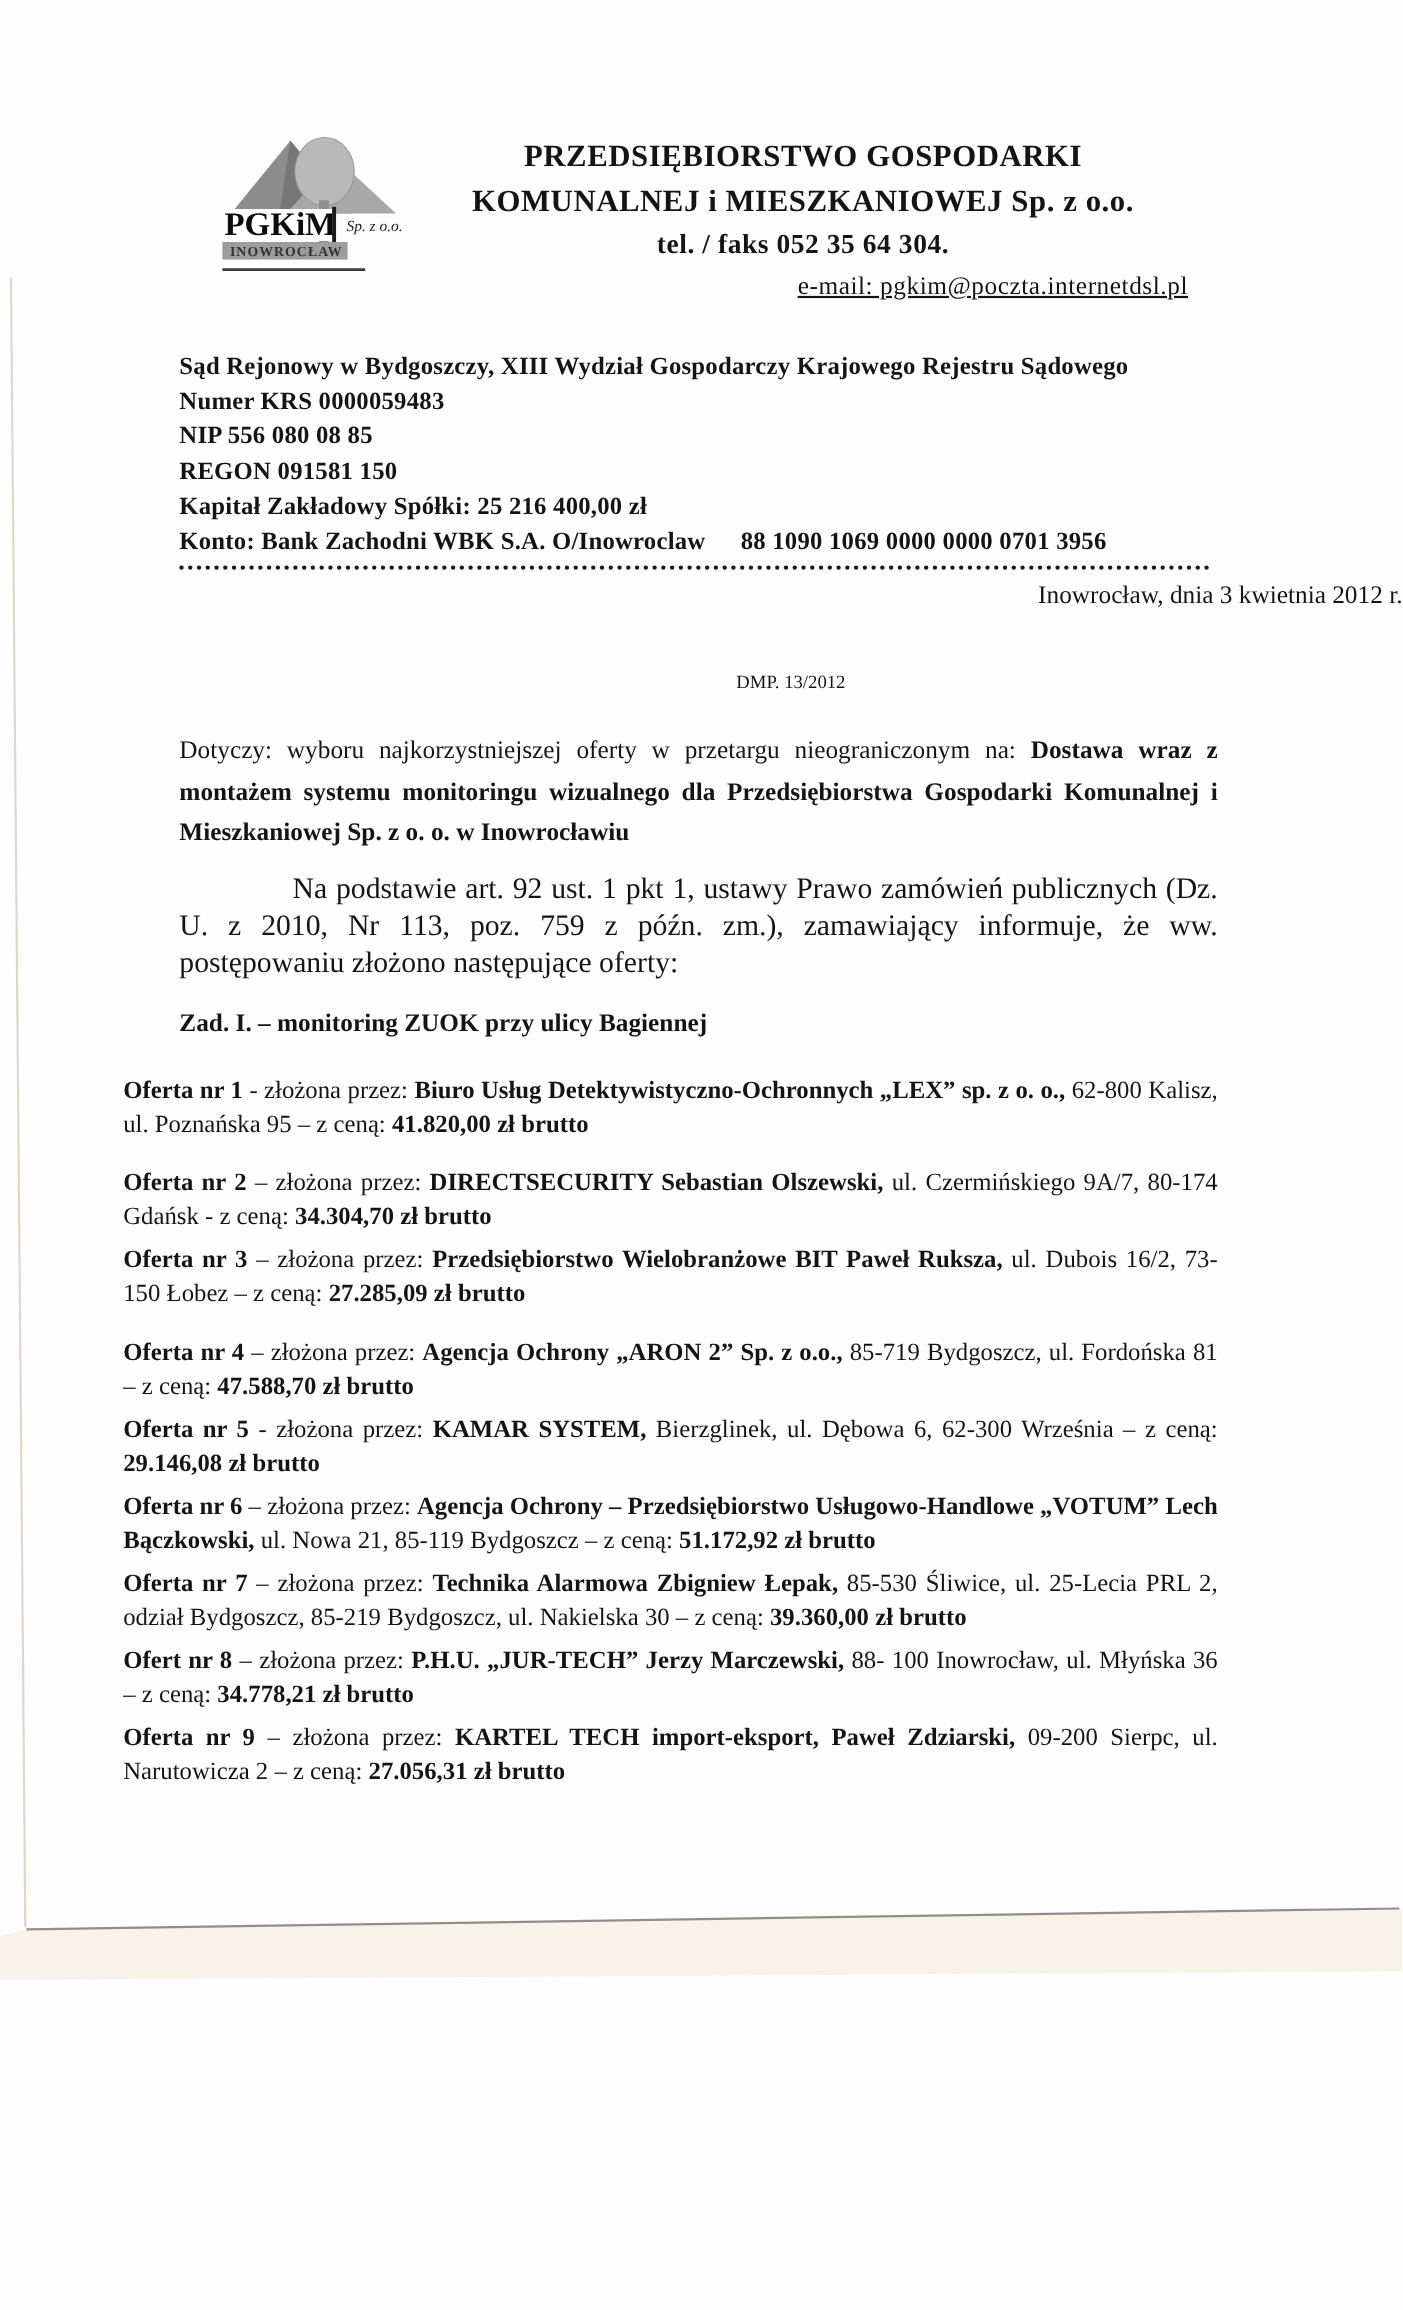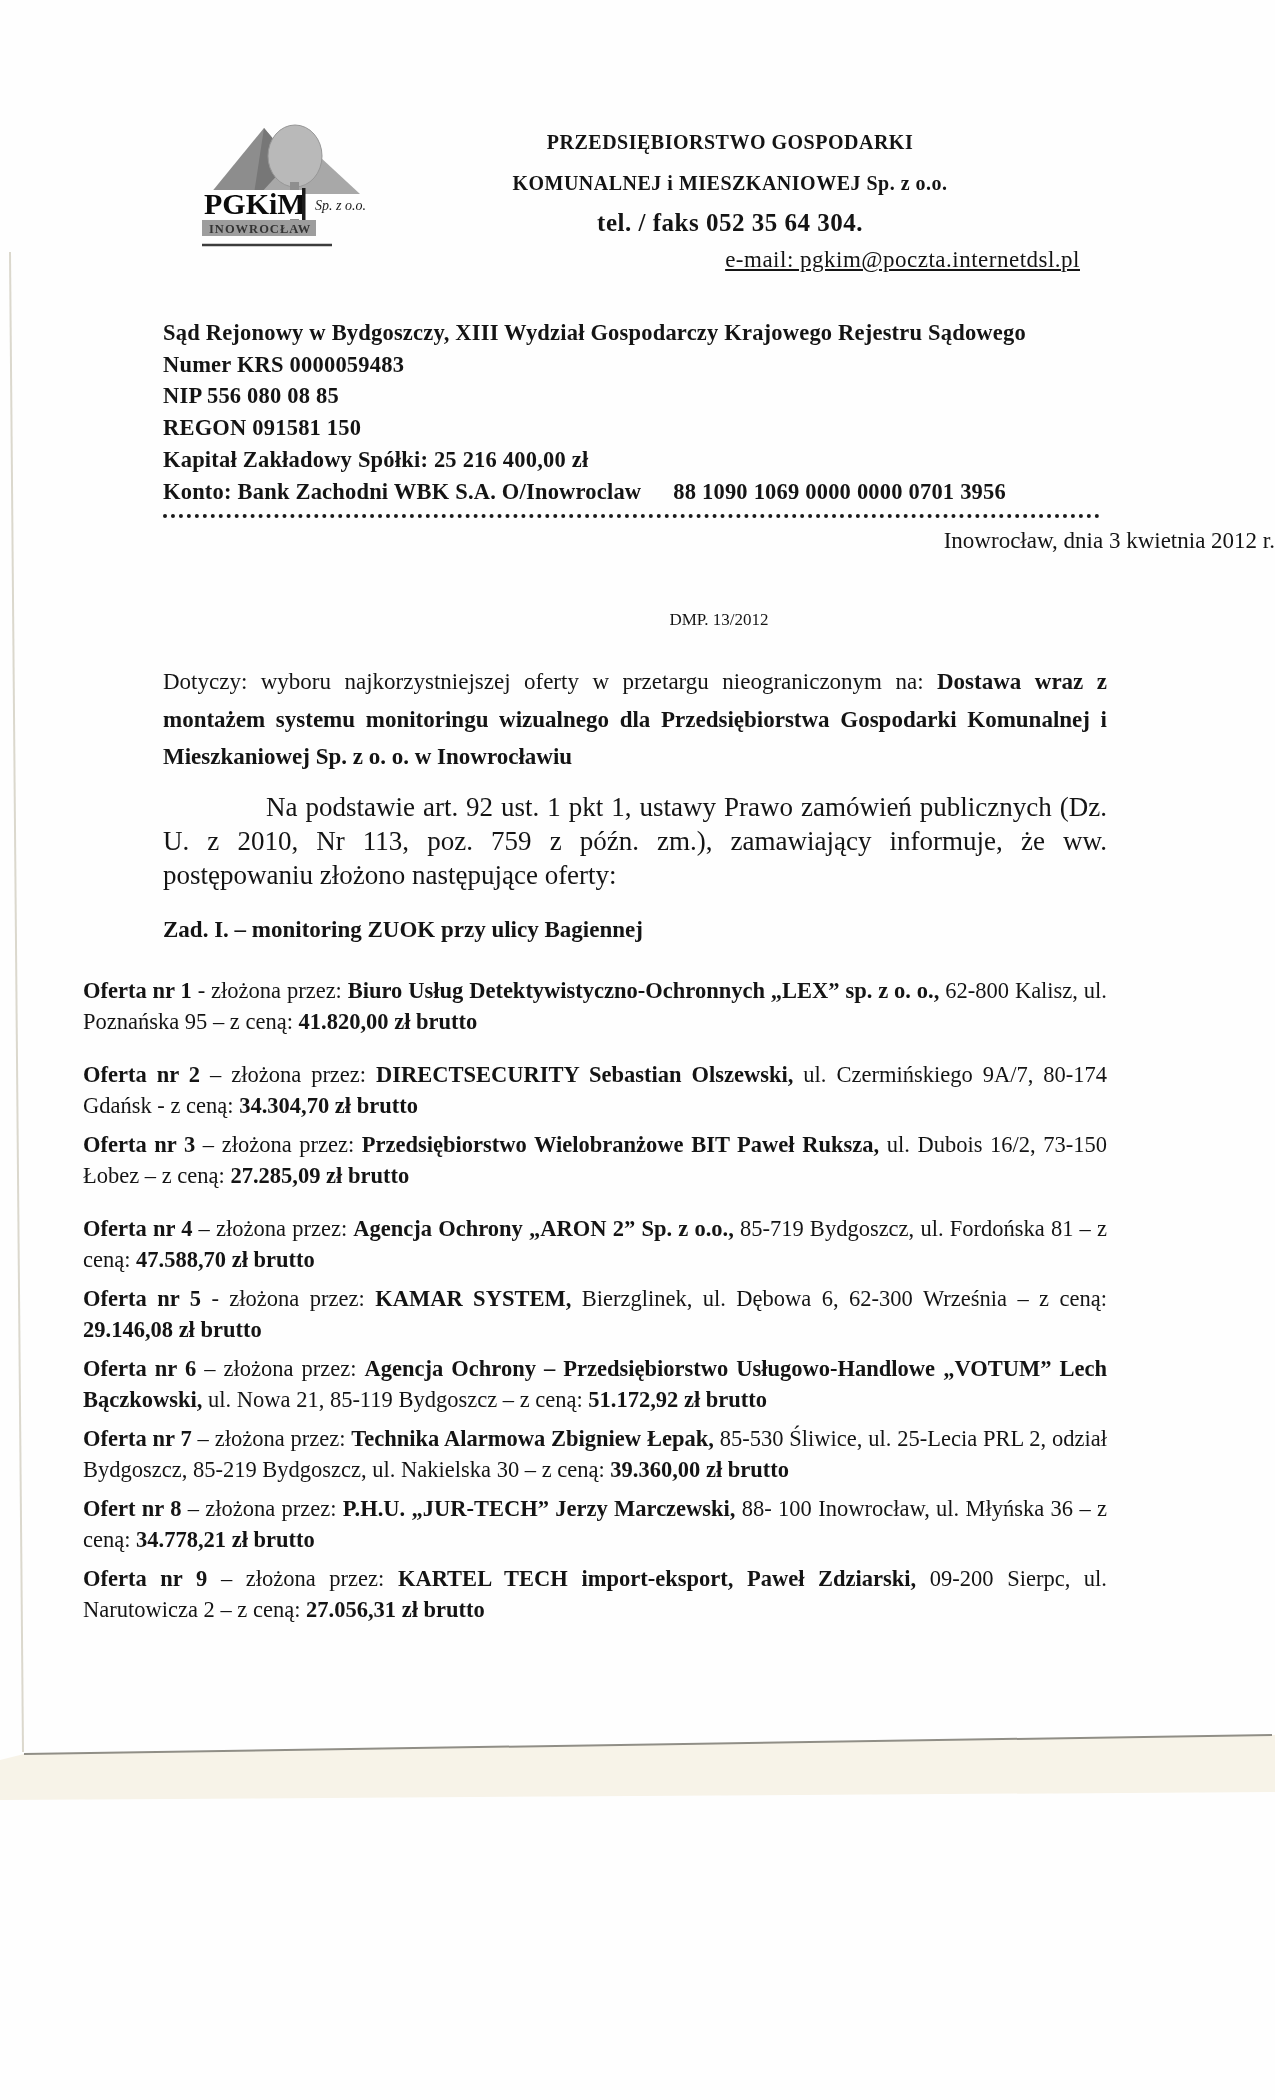--- a/index.html
+++ b/index.html
@@ -7,33 +7,33 @@
     position:relative;width:1275px;height:2100px;background:#fefefe;
     font-family:"Liberation Serif",serif;color:#141414;overflow:hidden;
   }
   p{margin:0;}
   .letterhead{position:relative;height:317px;}
   .logo{position:absolute;left:170px;top:116px;width:182px;height:134px;margin-left:32px;}
   .title-block{
     position:absolute;left:380px;top:122px;width:700px;text-align:center;
     font-weight:bold;letter-spacing:.5px;
   }
-  .th1{font-size:20px;line-height:41px;}
+  .th1{font-size:28px;line-height:41px;}
   .th2{font-size:27px;line-height:39px;}
   .th3{font-size:25px;line-height:37px;}
   .th4{font-size:23px;line-height:37px;font-weight:normal;text-decoration:underline;text-align:right;}
   .registry{margin-left:163px;font-weight:bold;font-size:22.5px;line-height:31.7px;letter-spacing:.2px;}
   .acct-num{margin-left:32px;}
   .dotted-rule{margin-left:163px;width:937px;height:0;border-bottom:4px dotted #1a1a1a;margin-top:7px;}
   .dateline{text-align:right;font-size:23px;margin-top:10px;}
   .reference{margin-left:163px;margin-top:56px;font-size:17px;text-align:center;}
   .subject{margin:33px 168px 0 163px;font-size:23px;line-height:37.5px;text-align:justify;}
   .intro{margin:14px 168px 0 163px;font-size:27px;line-height:34px;text-align:justify;text-indent:103px;}
   .task-heading{margin:25px 168px 32px 163px;font-size:23px;font-weight:bold;}
-  .offer{margin:0 168px 8px 83px;font-size:22.5px;line-height:31px;text-align:justify;}
+  .offer{margin:0 168px 8px 112px;font-size:22.5px;line-height:31px;text-align:justify;}
   .offer.gap{margin-bottom:22px;}
   .artifacts{position:absolute;left:0;top:0;pointer-events:none;}
 </style>
 </head>
 <body>
 
 <div class="page">
 
   <div class="letterhead">
     <div class="logo">

